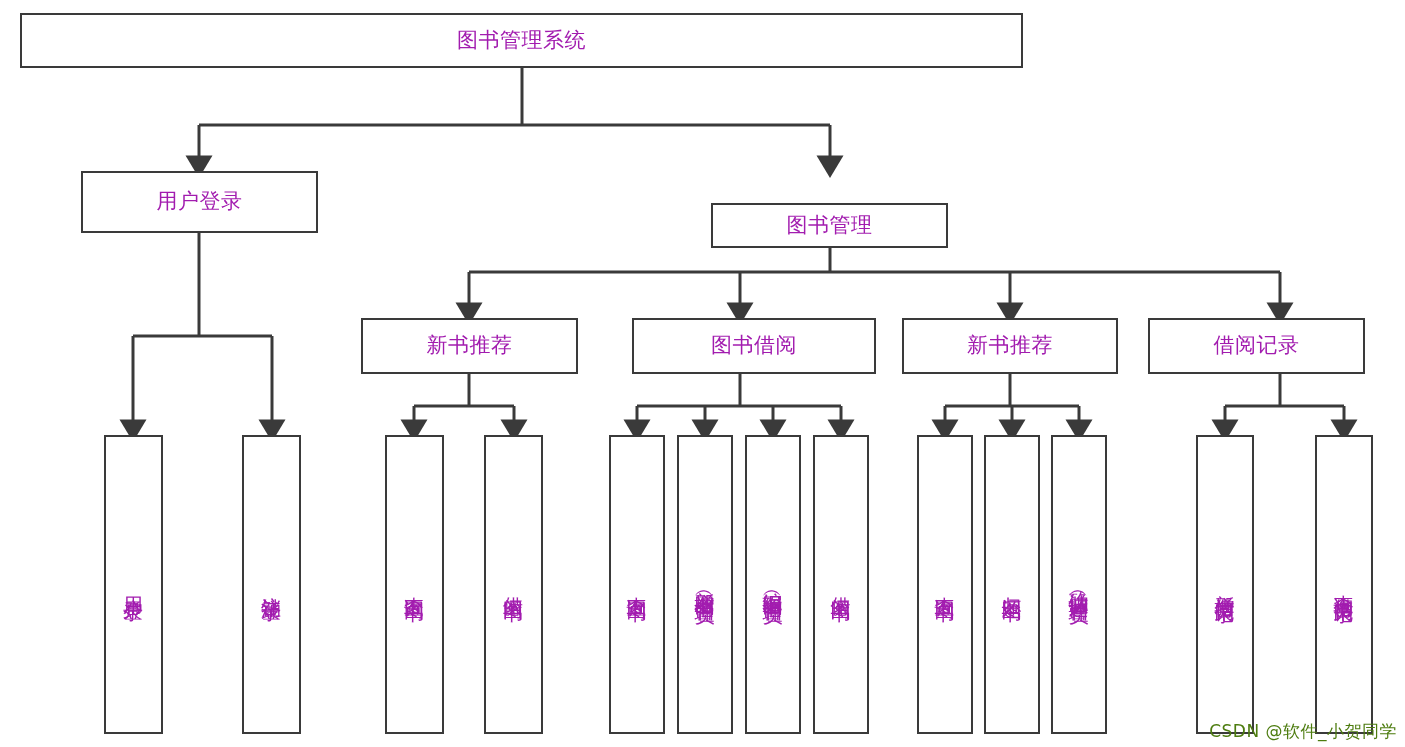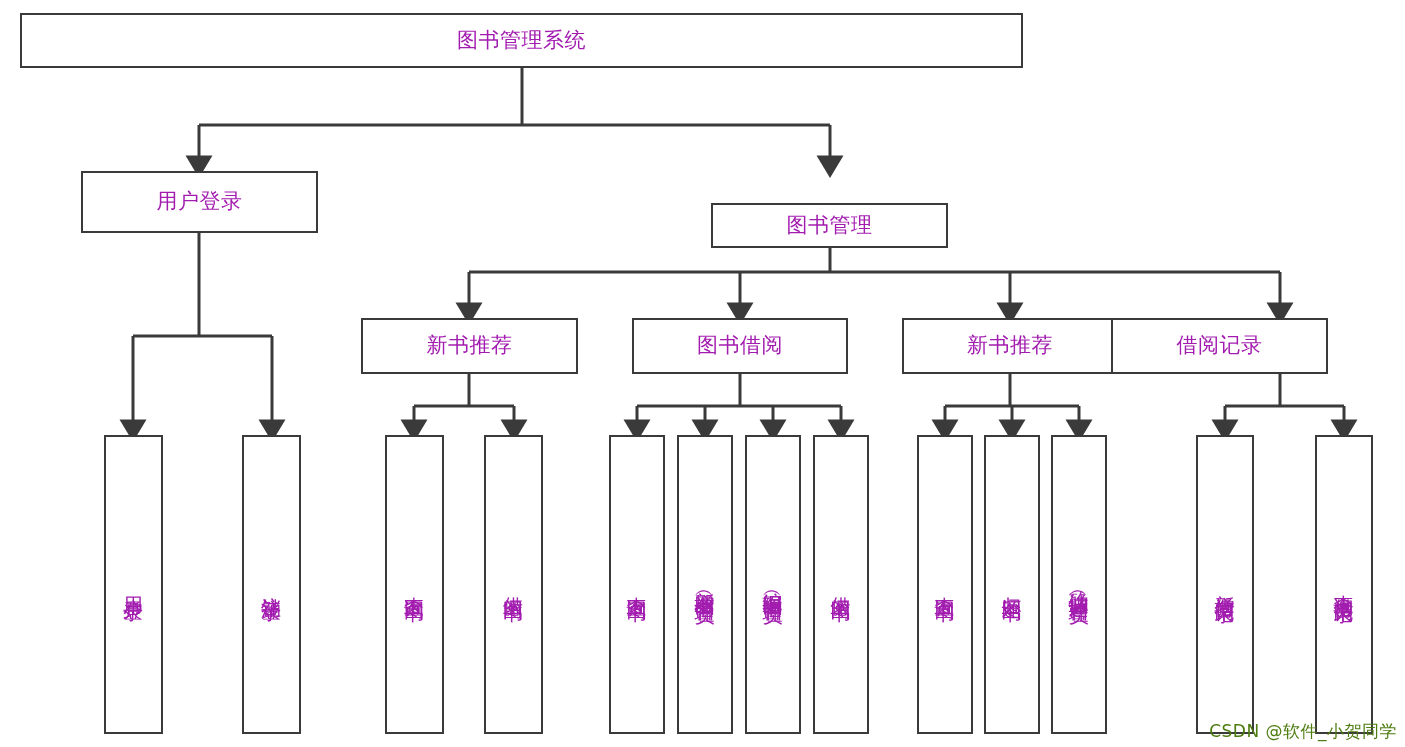--- a/index.html
+++ b/index.html
@@ -126,27 +126,27 @@
   <div class="node horiz" style="left:81px;top:171px;width:237px;height:62px;">
     <span>用户登录</span>
   </div>
   <div class="node horiz" style="left:711px;top:171px;width:237px;height:45px;margin-top:32px;">
     <span>图书管理</span>
   </div>
 
   <div class="node horiz" style="left:361px;top:318px;width:217px;height:56px;">
     <span>新书推荐</span>
   </div>
-  <div class="node horiz" style="left:632px;top:318px;width:216px;height:56px;">
+  <div class="node horiz" style="left:632px;top:318px;width:244px;height:56px;">
     <span>图书借阅</span>
   </div>
   <div class="node horiz" style="left:902px;top:318px;width:216px;height:56px;">
     <span>新书推荐</span>
   </div>
-  <div class="node horiz" style="left:1111px;top:318px;width:217px;height:56px;">
+  <div class="node horiz" style="left:1148px;top:318px;width:217px;height:56px;">
     <span>借阅记录</span>
   </div>
 
   <div class="node vert" style="left:104px;top:435px;width:59px;height:299px;">
     <span class="vlabel">用户登录</span>
   </div>
   <div class="node vert" style="left:242px;top:435px;width:59px;height:299px;">
     <span class="vlabel">注销登录</span>
   </div>
   <div class="node vert" style="left:385px;top:435px;width:59px;height:299px;">

